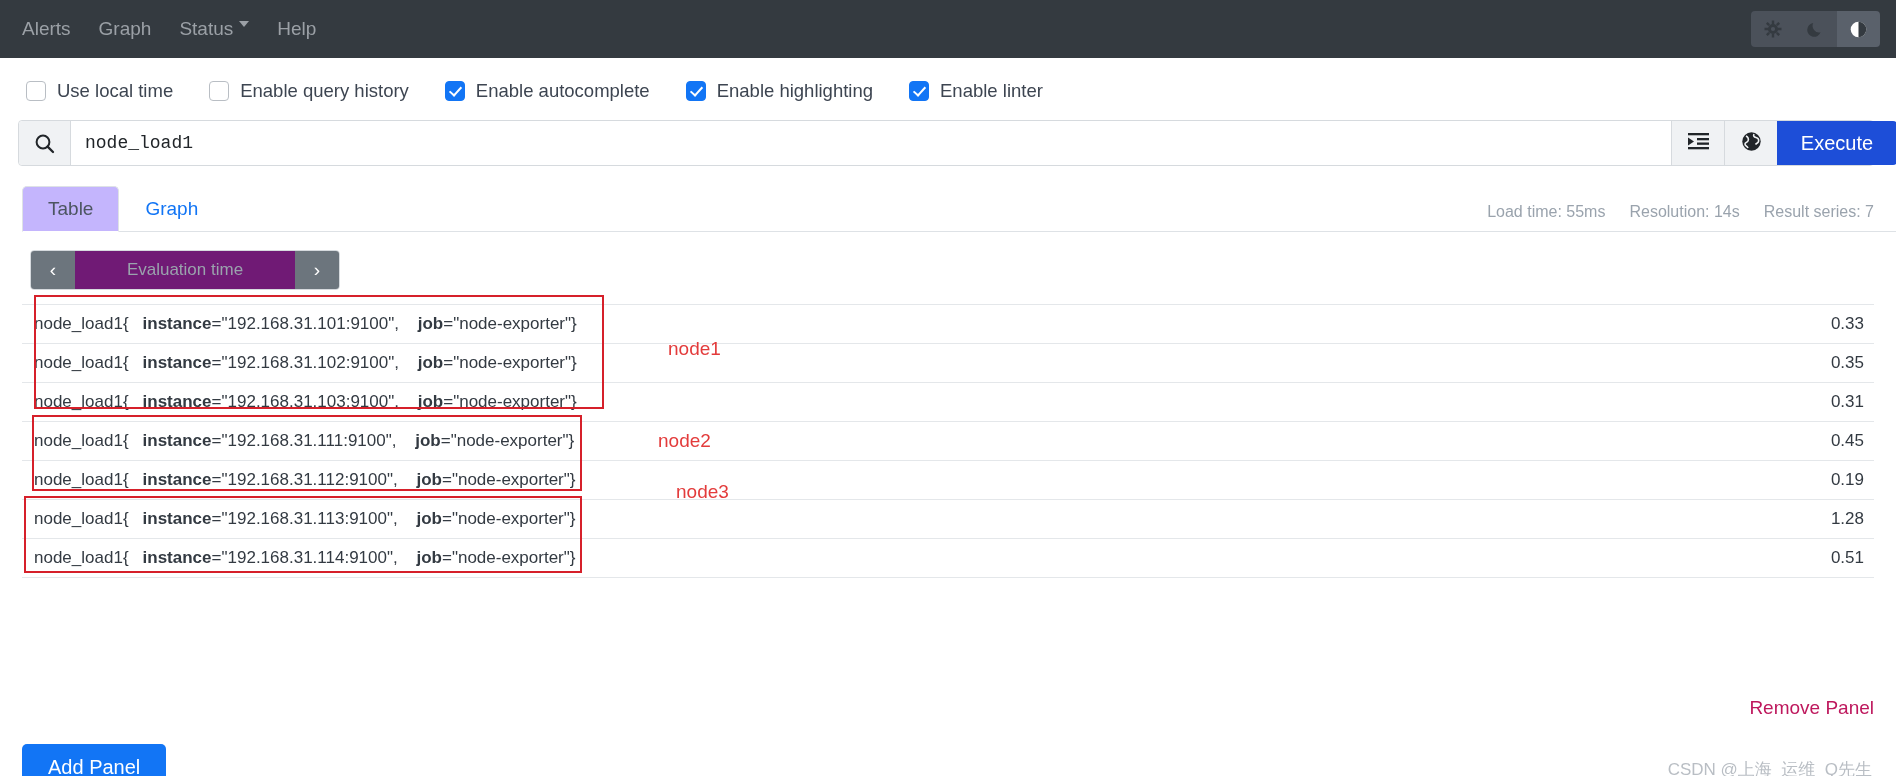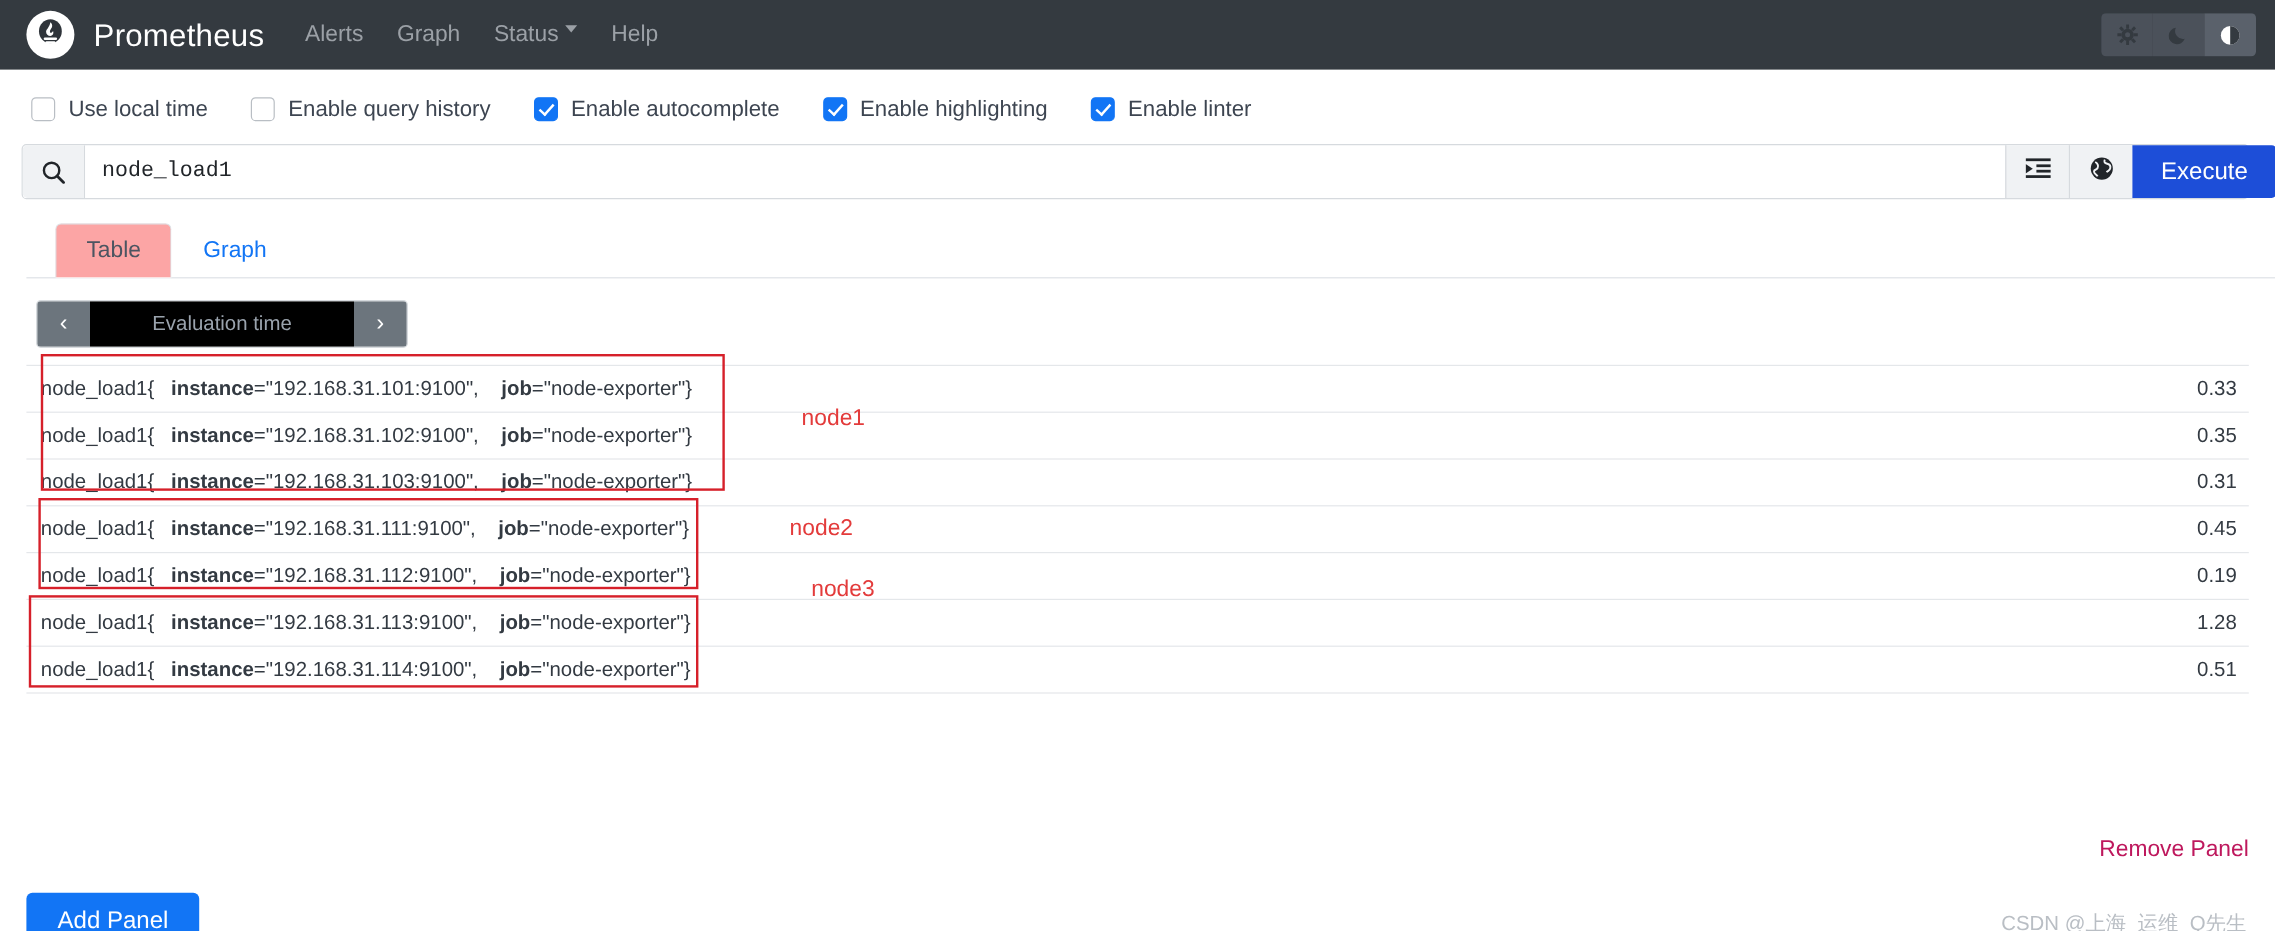--- a/index.html
+++ b/index.html
@@ -148,23 +148,22 @@
   .tab {
     padding: 11px 25px;
     font-size: 19px;
     cursor: pointer;
     border: 1px solid transparent;
     border-radius: 5px 5px 0 0;
     margin-bottom: -1px;
   }
   .tab.active {
     color: #4c5561;
-    background: #fca5a5;
+    background: #c4b5fd;
     border-color: #dee2e6 #dee2e6 #fff;
-    margin-left: 24px;
   }
   .tab.inactive { color: #1275f5; }
   .stats {
     margin-left: auto;
     display: flex; gap: 24px;
     font-size: 16px;
     color: #9aa3ad;
     padding-bottom: 10px;
     white-space: nowrap;
     overflow: hidden;
@@ -188,21 +187,21 @@
   .eval-arrow {
     width: 44px;
     background: #6c757d;
     color: #fff;
     display: flex; align-items: center; justify-content: center;
     font-size: 19px;
     cursor: pointer;
   }
   .eval-field {
     flex: 1;
-    background: #000000;
+    background: #701a75;
     display: flex; align-items: center; justify-content: center;
     font-size: 17px;
     color: #9aa3ad;
     cursor: pointer;
     text-align: right;
   }
 
   
   .res-table {
     width: 100%;
@@ -259,31 +258,20 @@
     position: absolute;
     right: 24px; top: 758px;
     color: #b9bec4;
     font-size: 17px;
   }
 </style>
 </head>
 <body>
 
 <div class="navbar">
-  <div class="brand">
-    <div class="logo-circle">
-      <svg width="28" height="28" viewBox="0 0 28 28">
-        <ellipse cx="14" cy="11" rx="9.5" ry="10" fill="#2f343a"></ellipse>
-        <path d="M14 3.5c2.6 2.4 1.2 4.6 0.3 5.8-0.8 1.1-1.1 2.2 0 3.2 1.3-0.4 1.9-1.6 1.9-1.6 0.9 2.2-0.6 4.1-2.2 4.1-2 0-3.6-1.4-3.6-3.5 0-2.3 2.4-2.7 3.6-8z" fill="#fff"></path>
-        <rect x="8.4" y="16.2" width="11.2" height="2.2" rx="1.1" fill="#fff"></rect>
-        <rect x="9.8" y="19.3" width="8.4" height="2.1" rx="1" fill="#fff"></rect>
-      </svg>
-    </div>
-    <span class="brand-name">Prometheus</span>
-  </div>
   <div class="nav-links">
     <span class="nav-link">
       <span>Alerts</span>
     </span>
     <span class="nav-link">
       <span>Graph</span>
     </span>
     <span class="nav-link">
       <span>Status</span>
       <i class="caret"></i>
@@ -384,20 +372,25 @@
         <path d="M13 3c-1 2 0 3 2 3.5s3 2 2.5 4-2 1.5-3 3" fill="none" stroke="#f0f2f4" stroke-width="1.6"></path>
       </svg>
     </span>
   </div>
   <div class="q-execute">Execute</div>
 </div>
 
 <div class="tabs-row">
   <div class="tab active">Table</div>
   <div class="tab inactive">Graph</div>
+  <div class="stats">
+    <span>Load time: 55ms</span>
+    <span>Resolution: 14s</span>
+    <span>Result series: 7</span>
+  </div>
 </div>
 
 <div class="panel-body">
 
   <div class="eval-group">
     <div class="eval-arrow">‹</div>
     <div class="eval-field">Evaluation time</div>
     <div class="eval-arrow">›</div>
   </div>
 

